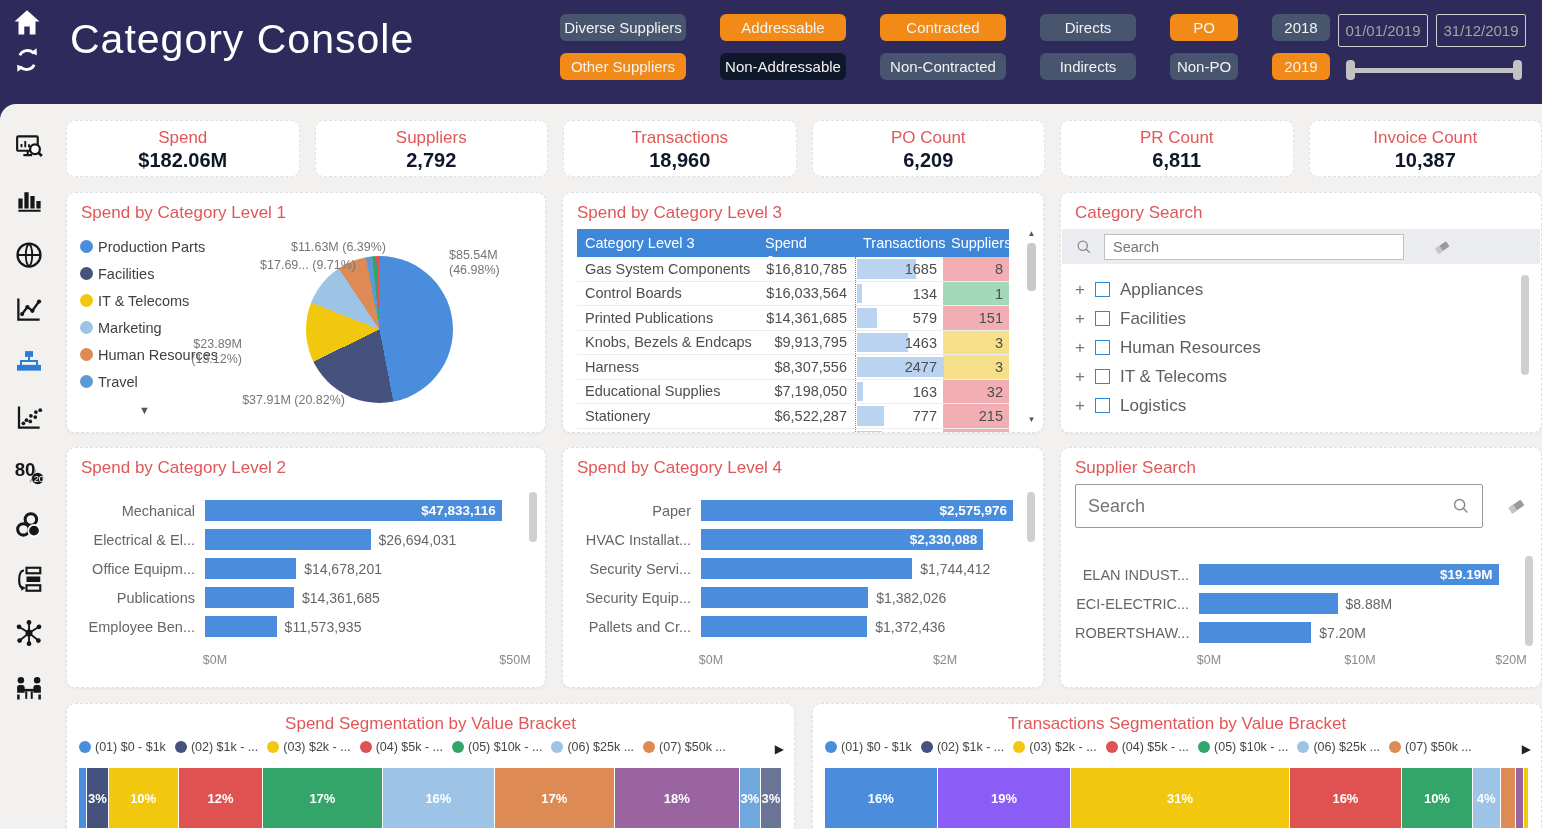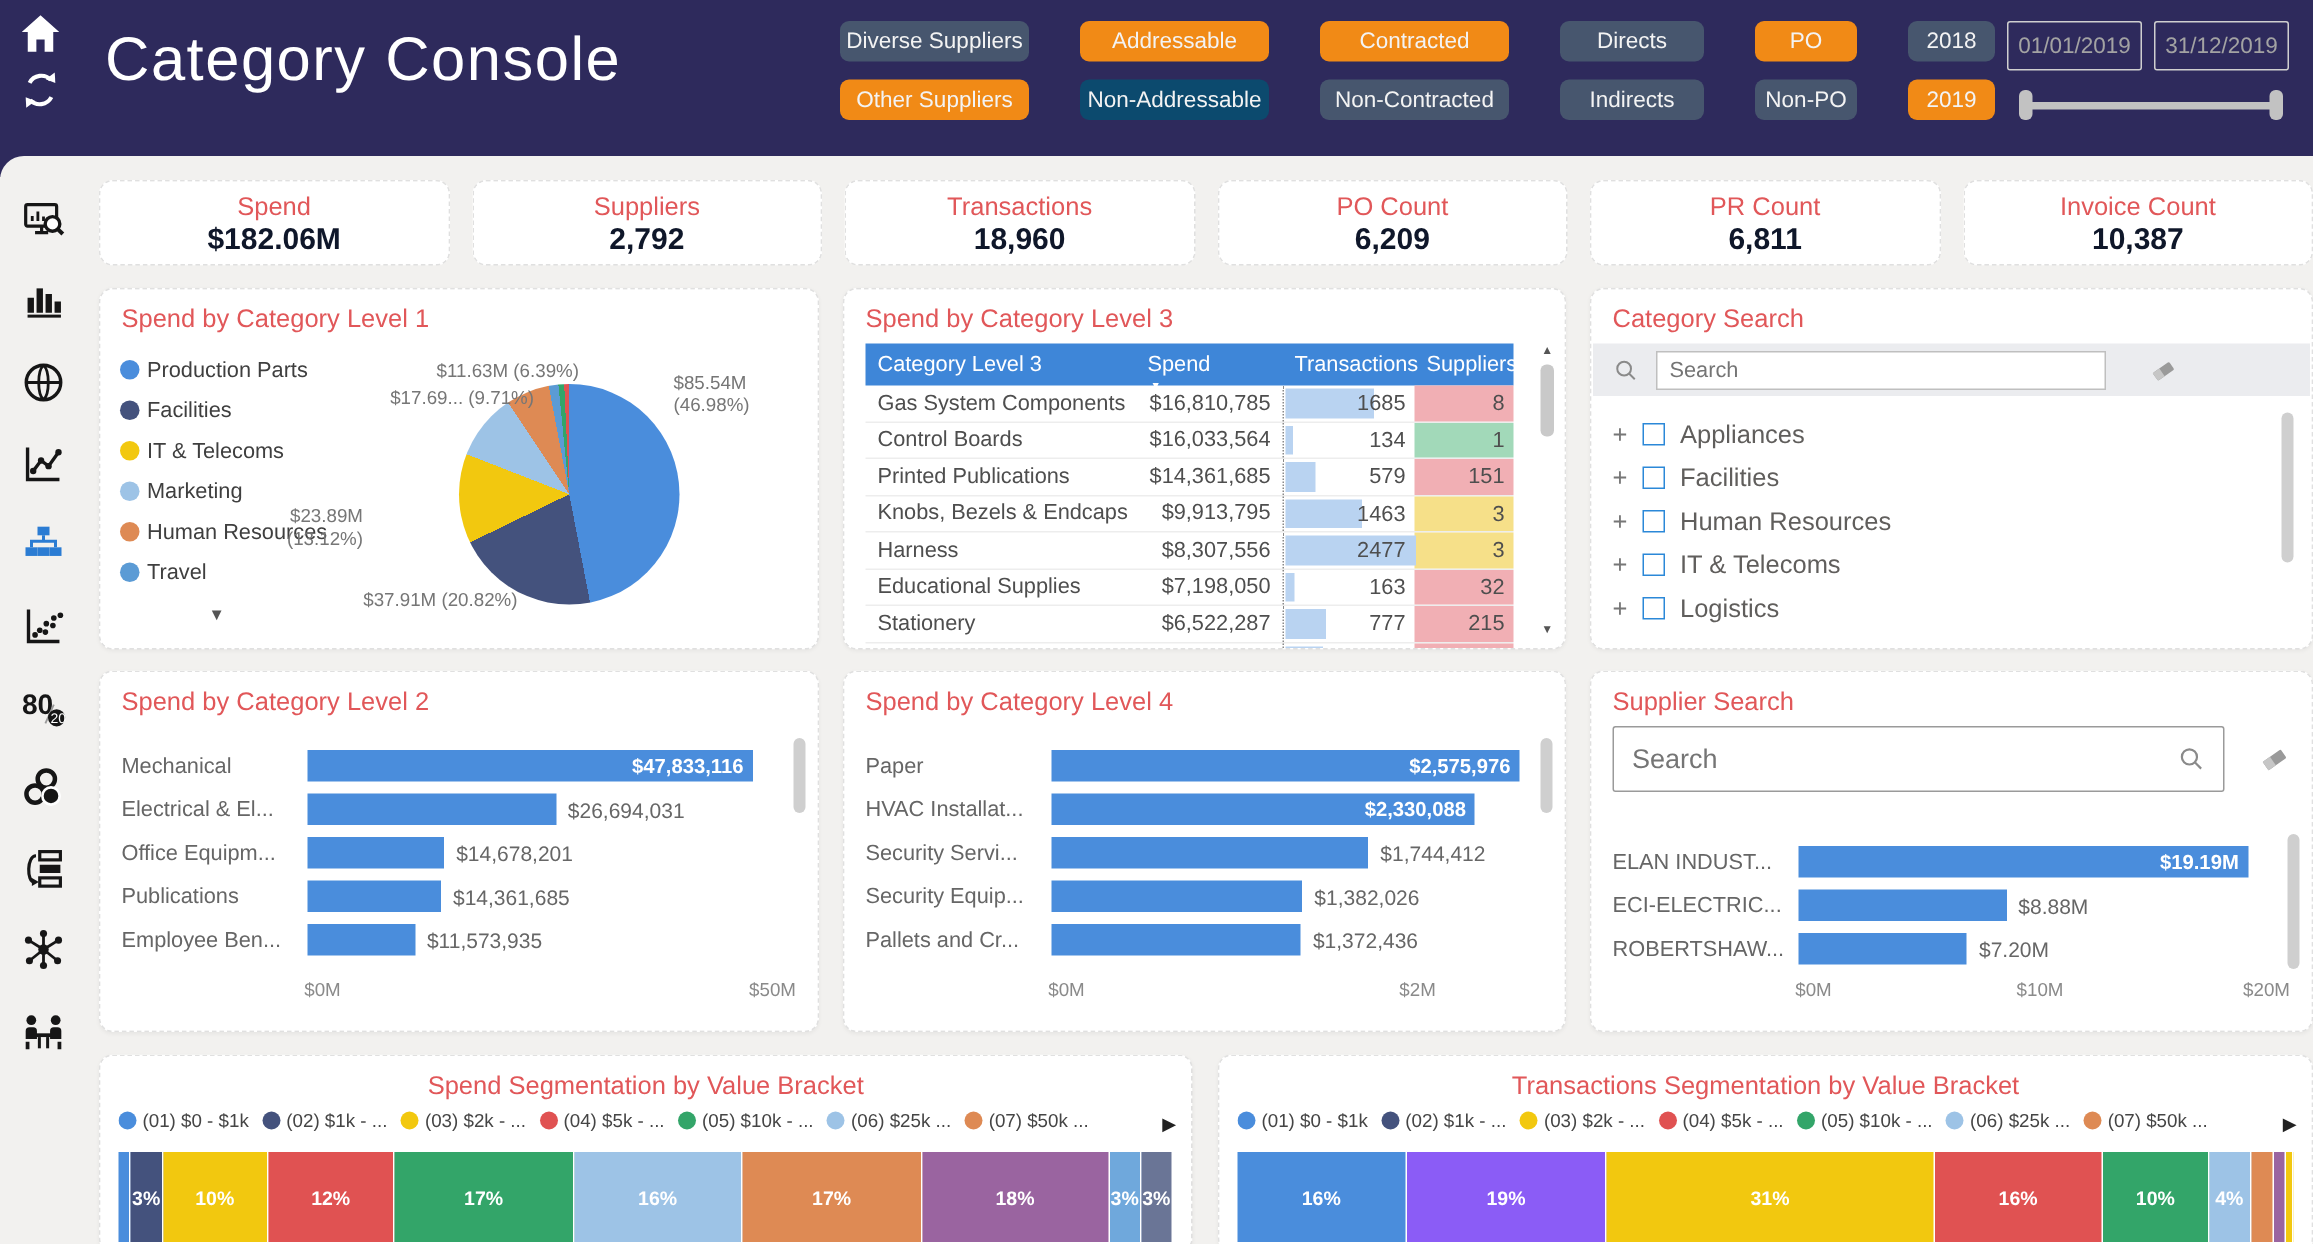--- a/index.html
+++ b/index.html
@@ -76,21 +76,21 @@
               font-size:14.5px; color:#444; padding:0 8px; font-family:"Liberation Sans",sans-serif;}
   .tree { position:absolute; left:14px; top:82px; }
   .tree-row { display:flex; align-items:center; height:29px; cursor:pointer; }
   .tree-plus { color:#777; font-size:17px; width:20px; }
   .tree-box { width:15px; height:15px; border:1px solid #2B88D8; margin-right:10px; background:#fff; }
   .tree-label { color:#605E5C; font-size:17px; }
 
   
   .hrows { position:absolute; left:14px; top:48px; right:30px; }
   .hrow { display:flex; align-items:center; height:29px; }
-  .hlabel { width:124px; text-align:left; color:#666; font-size:14.5px; padding-right:10px; white-space:nowrap; }
+  .hlabel { width:124px; text-align:right; color:#666; font-size:14.5px; padding-right:10px; white-space:nowrap; }
   .hplot { flex:1; display:flex; align-items:center; height:21px; }
   .hbar { height:21px; background:#4A8DDC; position:relative; cursor:pointer; }
   .val-in { position:absolute; right:6px; top:0; line-height:21px; color:#fff; font-weight:bold; font-size:13.5px; white-space:nowrap;}
   .val-out { margin-left:8px; color:#666; font-size:14px; white-space:nowrap; }
   .axis { position:absolute; left:148px; right:30px; height:16px; color:#8a8a8a; font-size:12.5px; }
   .tick { position:absolute; transform:translateX(-50%); white-space:nowrap; }
   .chart-thumb { position:absolute; right:8px; width:8px; background:#CFCFCF; border-radius:4px; cursor:pointer; }
 
   
   .ss-inputwrap { position:absolute; left:14px; top:36px; width:408px; height:44px; border:1px solid #9A9A9A;
@@ -124,21 +124,21 @@
   <div class="app-title">Category Console</div>
 
   <div class="filters">
     <div class="fbtn" style="background: rgb(71, 86, 110);">Diverse Suppliers</div>
     <div class="fbtn" style="background: rgb(241, 138, 22);">Addressable</div>
     <div class="fbtn" style="background: rgb(241, 138, 22);">Contracted</div>
     <div class="fbtn" style="background: rgb(71, 86, 110);">Directs</div>
     <div class="fbtn" style="background: rgb(241, 138, 22);">PO</div>
     <div class="fbtn" style="background: rgb(71, 86, 110);">2018</div>
     <div class="fbtn" style="background: rgb(241, 138, 22);">Other Suppliers</div>
-    <div class="fbtn" style="background: #0c4a6e;">Non-Addressable</div>
+    <div class="fbtn" style="background: #0f172a;">Non-Addressable</div>
     <div class="fbtn" style="background: rgb(71, 86, 110);">Non-Contracted</div>
     <div class="fbtn" style="background: rgb(71, 86, 110);">Indirects</div>
     <div class="fbtn" style="background: rgb(71, 86, 110);">Non-PO</div>
     <div class="fbtn" style="background: rgb(241, 138, 22);">2019</div>
   </div>
 
   <div class="dates">
     <input class="datebox" readonly="" value="01/01/2019" style="">
     <input class="datebox" readonly="" value="31/12/2019" style="">
   </div>

